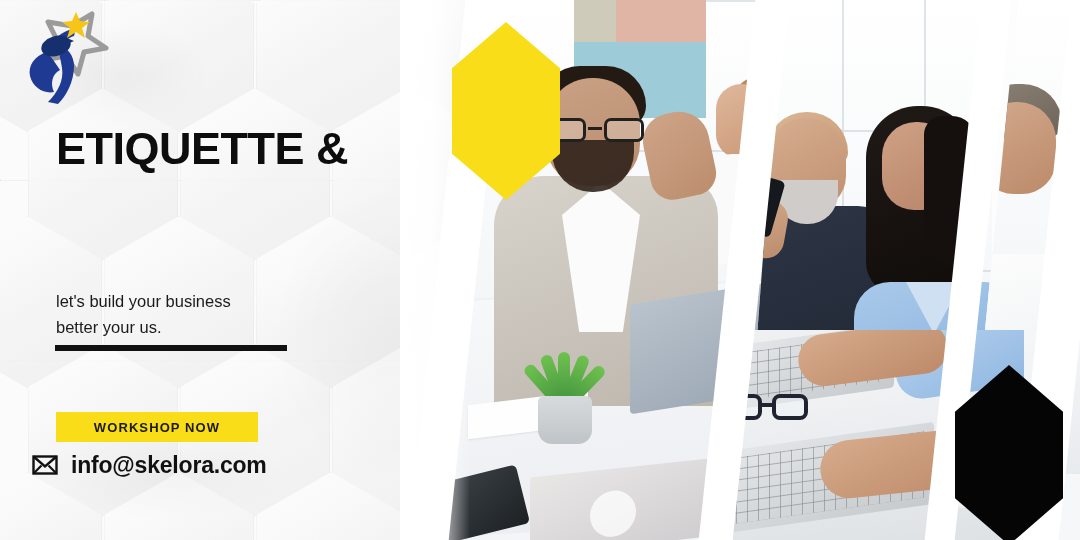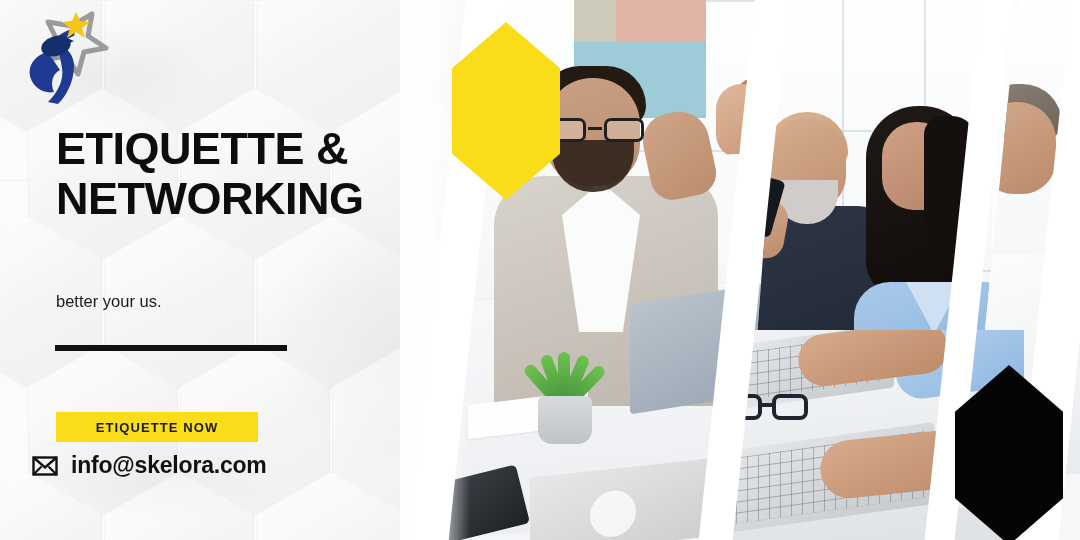--- a/index.html
+++ b/index.html
@@ -98,21 +98,21 @@
     background:#f8dd18;
     border:none; cursor:pointer;
     display:flex; align-items:center; justify-content:center;
     font-size:13px; letter-spacing:1.1px; font-weight:600;
     color:#1a1a1a; font-family:"Liberation Sans", sans-serif;
   }
 
   
   .contact{
     position:absolute; left:32px;
-    display:flex; align-items:flex-end; gap:13px;
+    display:flex; align-items:flex-start; gap:13px;
   }
   .contact.email{ top:452px; }
   .contact.web{ top:489px; }
   .contact .ico{
     width:26px; height:26px;
     display:flex; align-items:center; justify-content:center;
     flex:0 0 26px;
   }
   .contact .txt{
     font-size:23px; font-weight:700; color:#111111; letter-spacing:-0.2px;
@@ -591,31 +591,31 @@
         <path d="M46 38 C54 40 60 48 60 58 C60 74 52 88 44 96 L34 94
                  C44 84 50 72 48 60 C47 52 44 44 46 38 Z" fill="#1F3A93"></path>
         <ellipse cx="42" cy="38" rx="15" ry="10" fill="#16306f" transform="rotate(-16 42 38)"></ellipse>
         <path d="M28 36 L48 28 L60 33 L40 42 Z" fill="#16306f"></path>
         <polygon points="62,4 66,13 76,14 68,20 71,30 62,24 53,30 56,20 48,14 58,13" fill="#F5C518"></polygon>
       </svg>
     </div>
 
     <h1 class="headline">
       <span>ETIQUETTE &amp;</span>
-      <span>NETWORKING</span>
     </h1>
 
     <p class="tagline">
+      <span>let's build your business</span>
       <span>better your us.</span>
     </p>
 
     <div class="rule"></div>
 
 
-    <button class="register-btn">ETIQUETTE NOW</button>
+    <button class="register-btn">WORKSHOP NOW</button>
 
     <div class="contact email">
       <span class="ico">
         <svg viewBox="0 0 26 20" width="26" height="20" aria-hidden="true">
           <rect x="1.5" y="1.5" width="23" height="17" fill="none" stroke="#111" stroke-width="2.4"></rect>
           <path d="M1.5 1.5 L13 11.5 L24.5 1.5" fill="none" stroke="#111" stroke-width="2.4"></path>
           <path d="M1.5 18.5 L9.5 10.5 M24.5 18.5 L16.5 10.5" fill="none" stroke="#111" stroke-width="2.2"></path>
         </svg>
       </span>
       <span class="txt">info@skelora.com</span>

